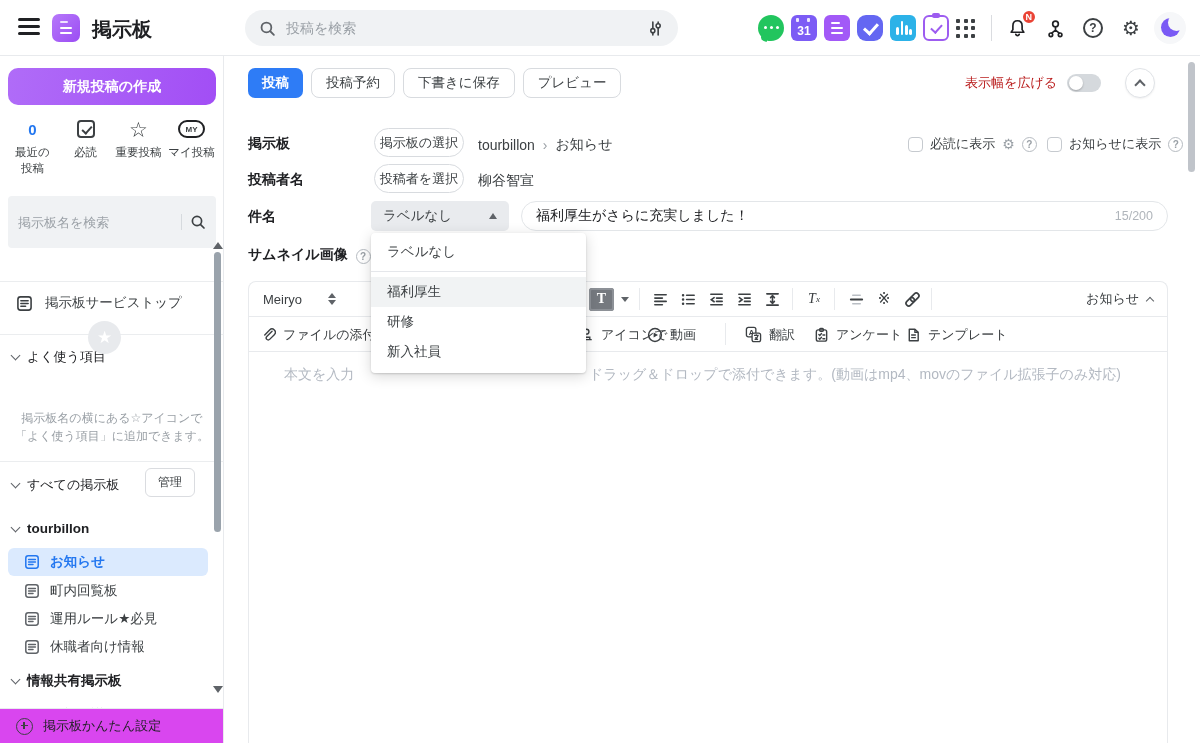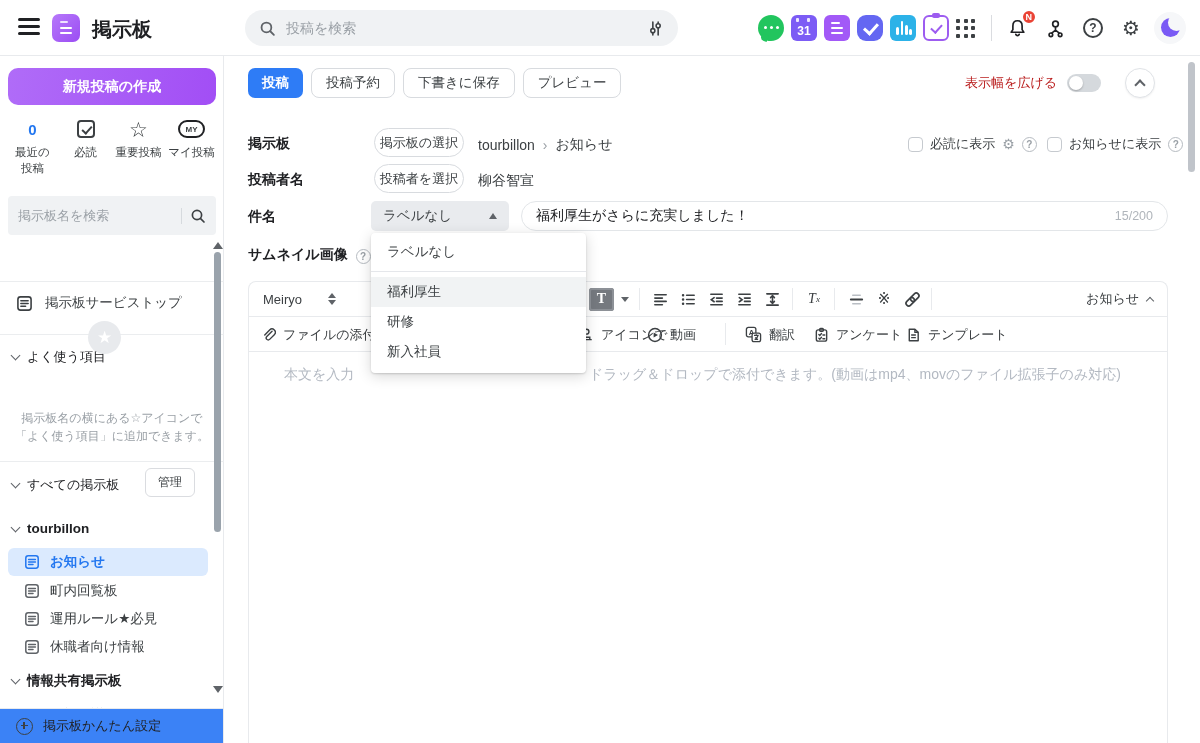--- a/index.html
+++ b/index.html
@@ -78,21 +78,21 @@
   .quick .qi { flex:1; display:flex; flex-direction:column; align-items:center; cursor:pointer; }
   .quick .qico { height:26px; display:flex; align-items:center; justify-content:center; color:#3c4043;}
   .qcount { color:#2377f0; font-weight:bold; font-size:15px; }
   .qlabel { font-size:11.5px; color:#3c4043; line-height:1.35; text-align:center; margin-top:3px;}
   .checkbox-ic { width:18px; height:18px; border:2px solid #3c4043; border-radius:4px; position:relative;}
   .checkbox-ic::after{ content:""; position:absolute; left:3px; top:3.5px; width:8px; height:4px;
     border-left:2px solid #3c4043; border-bottom:2px solid #3c4043; transform:rotate(-48deg);}
   .star-glyph { font-size:21px; line-height:1; color:#3c4043;}
   .my-ic { width:27px; height:18px; border:2px solid #202124; border-radius:9px; display:flex; align-items:center;
     justify-content:center; font-size:8px; font-weight:bold;}
-  .side-search { position:absolute; left:8px; top:140px; width:208px; height:39px; background:#f0f2f4;
+  .side-search { position:absolute; left:8px; top:140px; width:208px; height:52px; background:#f0f2f4;
     border-radius:4px; display:flex; align-items:center; padding:0 10px; }
   .side-search input { flex:1; min-width:0; border:none; background:transparent; outline:none; font-size:13px;
     font-family:inherit;}
   .side-search input::placeholder{ color:#9aa0a6; }
   .side-search .sdiv { width:1px; height:16px; background:#d6dade; margin:0 8px; }
   .sdivider { position:absolute; left:0; width:224px; height:1px; background:#ebedef; }
   .srow { position:absolute; left:0; width:224px; display:flex; align-items:center; cursor:pointer;
     font-size:13.5px; color:#3c4043;}
   .sec-head { font-size:13px; color:#202124; display:flex; align-items:center; gap:8px; cursor:pointer;}
   .chev { width:7px; height:7px; border-left:1.6px solid #5f6368; border-bottom:1.6px solid #5f6368;
@@ -102,21 +102,21 @@
   .hint { position:absolute; left:0; width:224px; text-align:center; font-size:12px; color:#9aa0a6;}
   .manage-btn { position:absolute; right:28px; border:1px solid #dadce0; border-radius:6px; background:#fff;
     font-size:12px; color:#3c4043; padding:5px 12px; cursor:pointer; font-family:inherit;}
   .bitem { position:absolute; left:8px; width:200px; height:28px; border-radius:6px; display:flex;
     align-items:center; gap:10px; padding-left:16px; font-size:13.5px; color:#3c4043; cursor:pointer;}
   .bitem.selected { background:#dbeafe; color:#2377f0; font-weight:bold;}
   .side-scroll-thumb { position:absolute; left:214px; width:7px; border-radius:4px; background:#9aa3ac; }
   .scroll-arrow { position:absolute; left:213px; width:0; height:0; border-left:5px solid transparent;
     border-right:5px solid transparent; }
   .side-bottom { position:absolute; left:0; bottom:0; width:223px; height:35px; border-top:1px solid #e8eaed;
-    display:flex; align-items:center; gap:10px; padding-left:16px; background:#3b82f6; cursor:pointer;}
+    display:flex; align-items:center; gap:10px; padding-left:16px; background:#d946ef; cursor:pointer;}
   .plus-circ { width:17px; height:17px; border:1.6px solid #3c4043; border-radius:50%; position:relative;}
   .plus-circ::before{content:""; position:absolute; left:3.5px; top:6.2px; width:7px; height:1.6px; background:#3c4043;}
   .plus-circ::after{content:""; position:absolute; left:6.2px; top:3.5px; width:1.6px; height:7px; background:#3c4043;}
 
   
   .main { position:absolute; top:56px; left:225px; right:0; bottom:0; background:#fff; }
   .actions { position:absolute; left:23px; top:12px; right:45px; height:30px; display:flex; align-items:center;}
   .btn { height:30px; border-radius:8px; font-size:13.5px; font-family:inherit; cursor:pointer;
     padding:0 14px; display:flex; align-items:center; }
   .btn-primary { background:#2e7cf6; color:#fff; border:none; font-weight:bold; border-radius:7px;}

